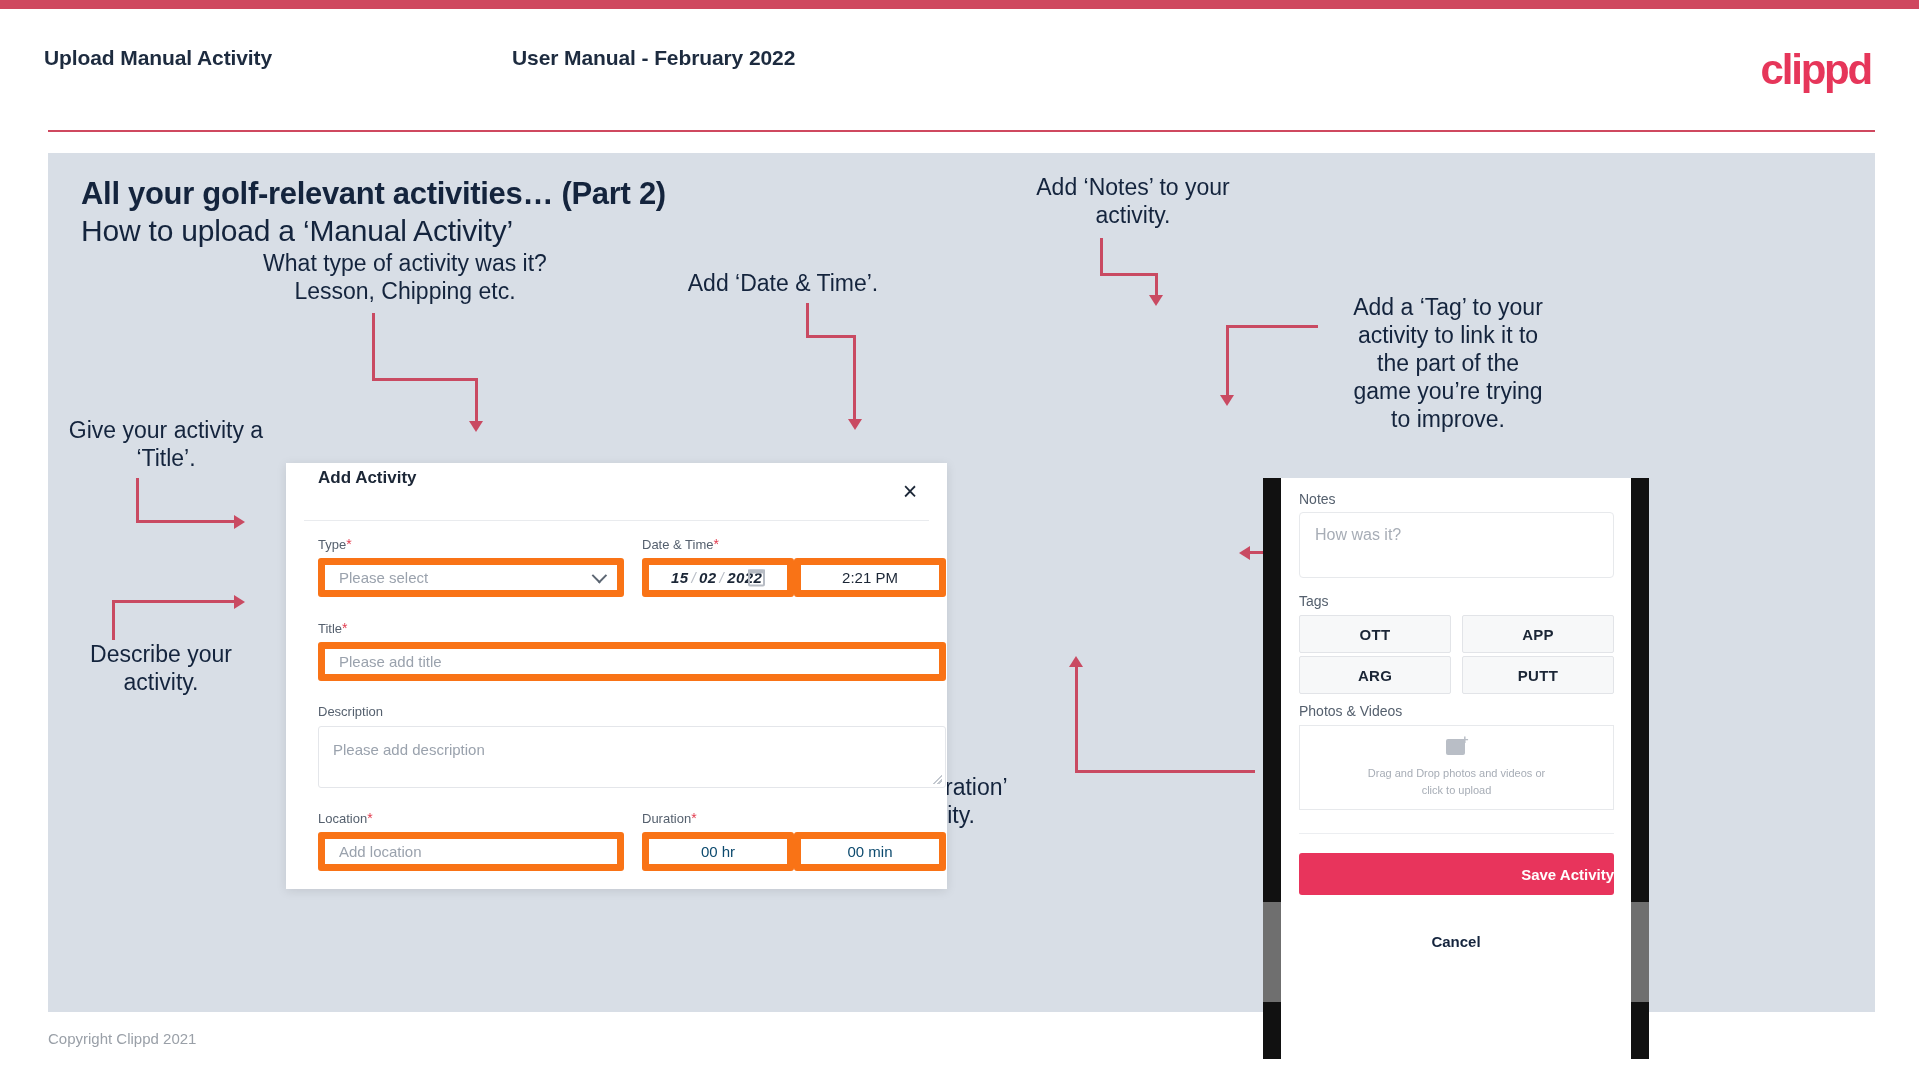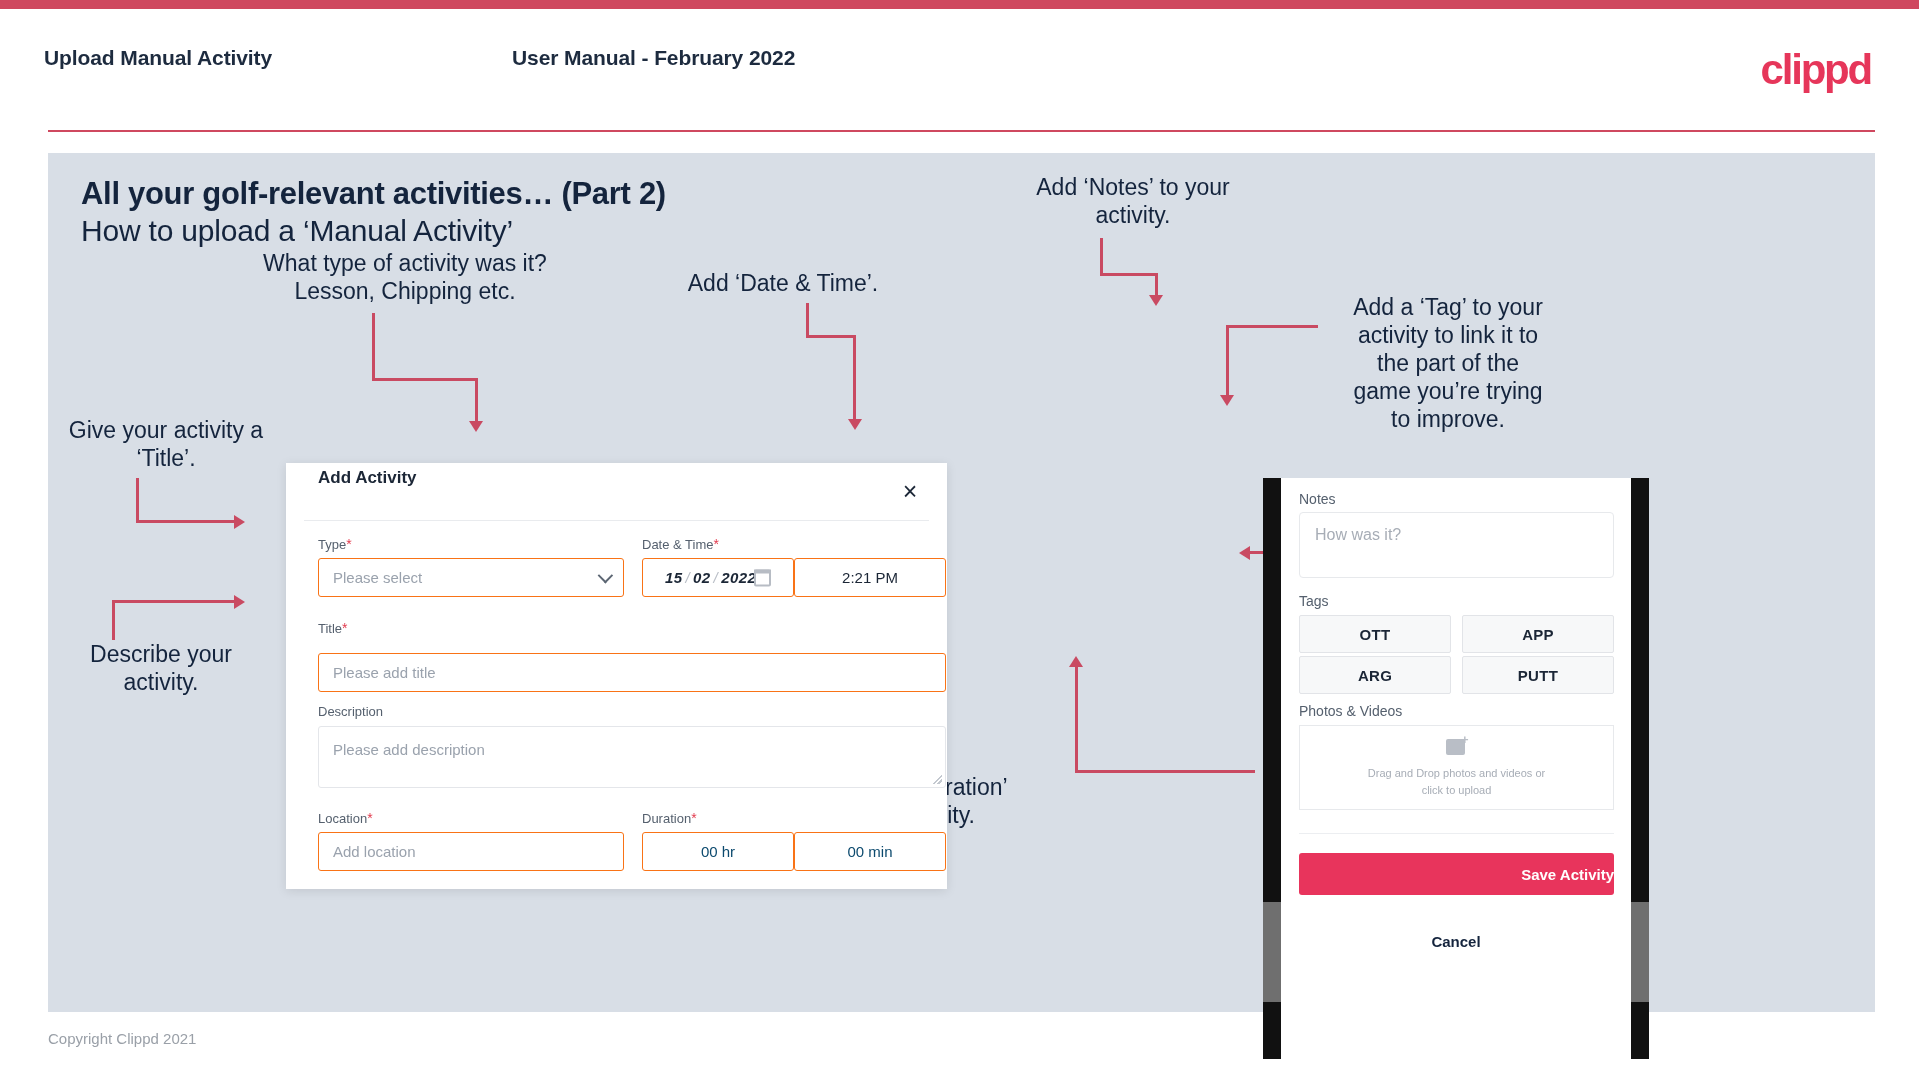--- a/index.html
+++ b/index.html
@@ -92,21 +92,21 @@
     position: absolute; left: 18px; top: 57px;
     width: 625px; height: 1px; background: #e9ebee;
   }
   .fld-label {
     position: absolute; font-size: 13px; color: #55606e; font-weight: 400;
   }
   .req { color: #e23b4e; font-size: 14px; }
   .input-box {
     position: absolute;
     background: #fff;
-    border: 1px solid #f97316;
+    border: 7px solid #f97316;
     border-radius: 3px;
     display: flex; align-items: center;
   }
   .input-ph {
     font-size: 15px; color: #9aa2ad; padding-left: 14px; font-weight: 400;
   }
   .chev {
     position: absolute; right: 16px; top: 50%; transform: translateY(-50%);
     width: 11px; height: 11px;
     border-right: 2px solid #5c6673; border-bottom: 2px solid #5c6673;
@@ -309,21 +309,21 @@
         <span class="date-val"><span>15</span><span class="sep">/</span><span>02</span><span class="sep">/</span><span>2022</span></span>
         <span class="cal-icon"></span>
       </div>
       <div class="input-box" style="left:508px; top:95px; width:152px; height:39px;">
         <span class="time-val">2:21 PM</span>
       </div>
 
       <div class="fld-label" style="left:32px; top:157px;">
         <span>Title</span><span class="req">*</span>
       </div>
-      <div class="input-box" style="left:32px; top:190px; width:628px; height:39px;">
+      <div class="input-box" style="left:32px; top:179px; width:628px; height:39px;">
         <span class="input-ph">Please add title</span>
       </div>
 
       <div class="fld-label" style="left:32px; top:241px;">
         <span>Description</span>
       </div>
       <div class="textarea-box" style="left:32px; top:263px; width:628px; height:62px;">
         <span class="input-ph" style="padding-left:14px;">Please add description</span>
         <span class="ta-grip"></span>
       </div>

